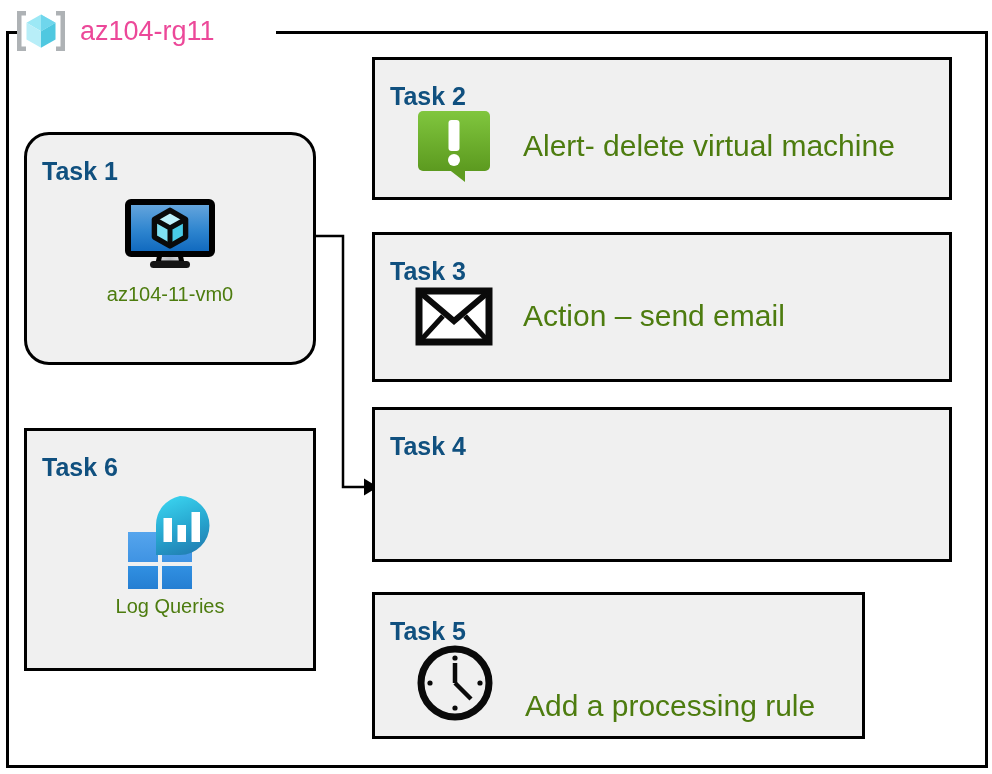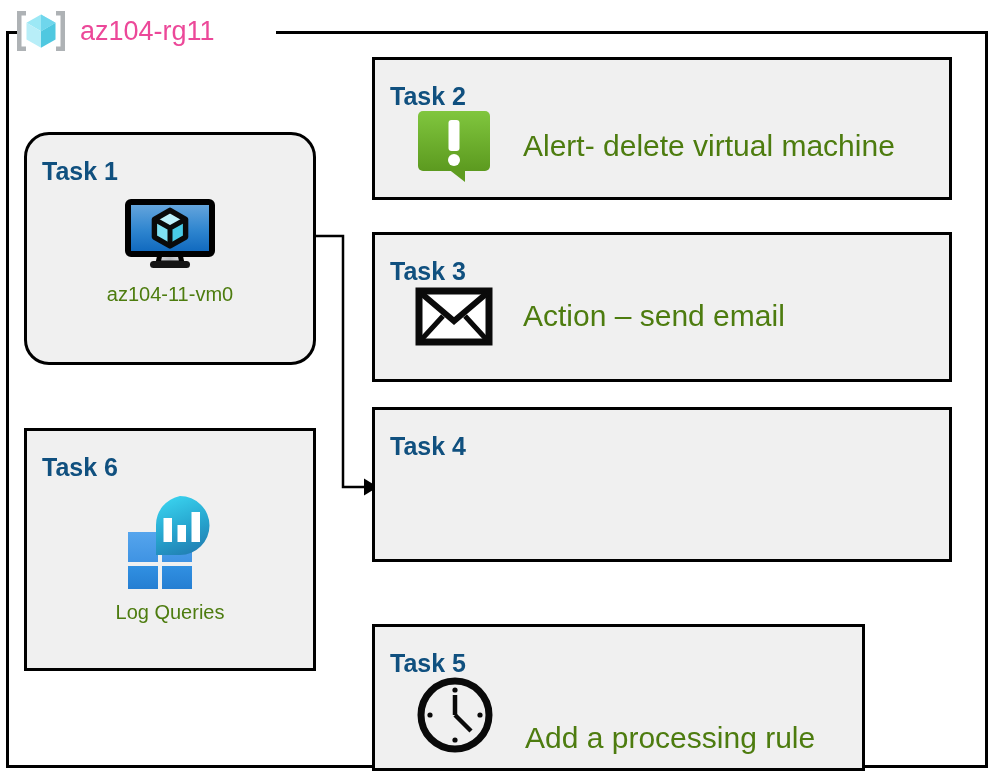--- a/index.html
+++ b/index.html
@@ -45,26 +45,26 @@
     position:absolute;left:40px;right:10px;display:flex;align-items:center;gap:30px;
   }
   .card-h .card-caption{font-size:30px;color:#4d7c0f;white-space:nowrap;}
 
   
   #task1{left:24px;  top:132px; width:292px; height:233px;border-radius:25px;}
   #task6{left:24px;  top:428px; width:292px; height:243px;}
   #task2{left:372px; top:57px;  width:580px; height:143px;}
   #task3{left:372px; top:232px; width:580px; height:150px;}
   #task4{left:372px; top:407px; width:580px; height:155px;}
-  #task5{left:372px; top:624px; width:493px; height:147px;text-decoration:underline;}
+  #task5{left:372px; top:592px; width:493px; height:147px;text-decoration:underline;}
 
   #task1 .card-icon{top:58px;}
   #task1 .card-caption{top:148px;}
   #task6 .card-icon{top:62px;}
-  #task6 .card-caption{top:170px;}
+  #task6 .card-caption{top:164px;}
 
   #task2 .row{top:48px;}
   #task3 .row{top:50px;}
   #task4 .row{top:48px;}
   #task5 .row{top:48px;align-items:flex-end;}
 
   
   .connector{position:absolute;left:0;top:0;width:992px;height:774px;pointer-events:none;}
 
   

